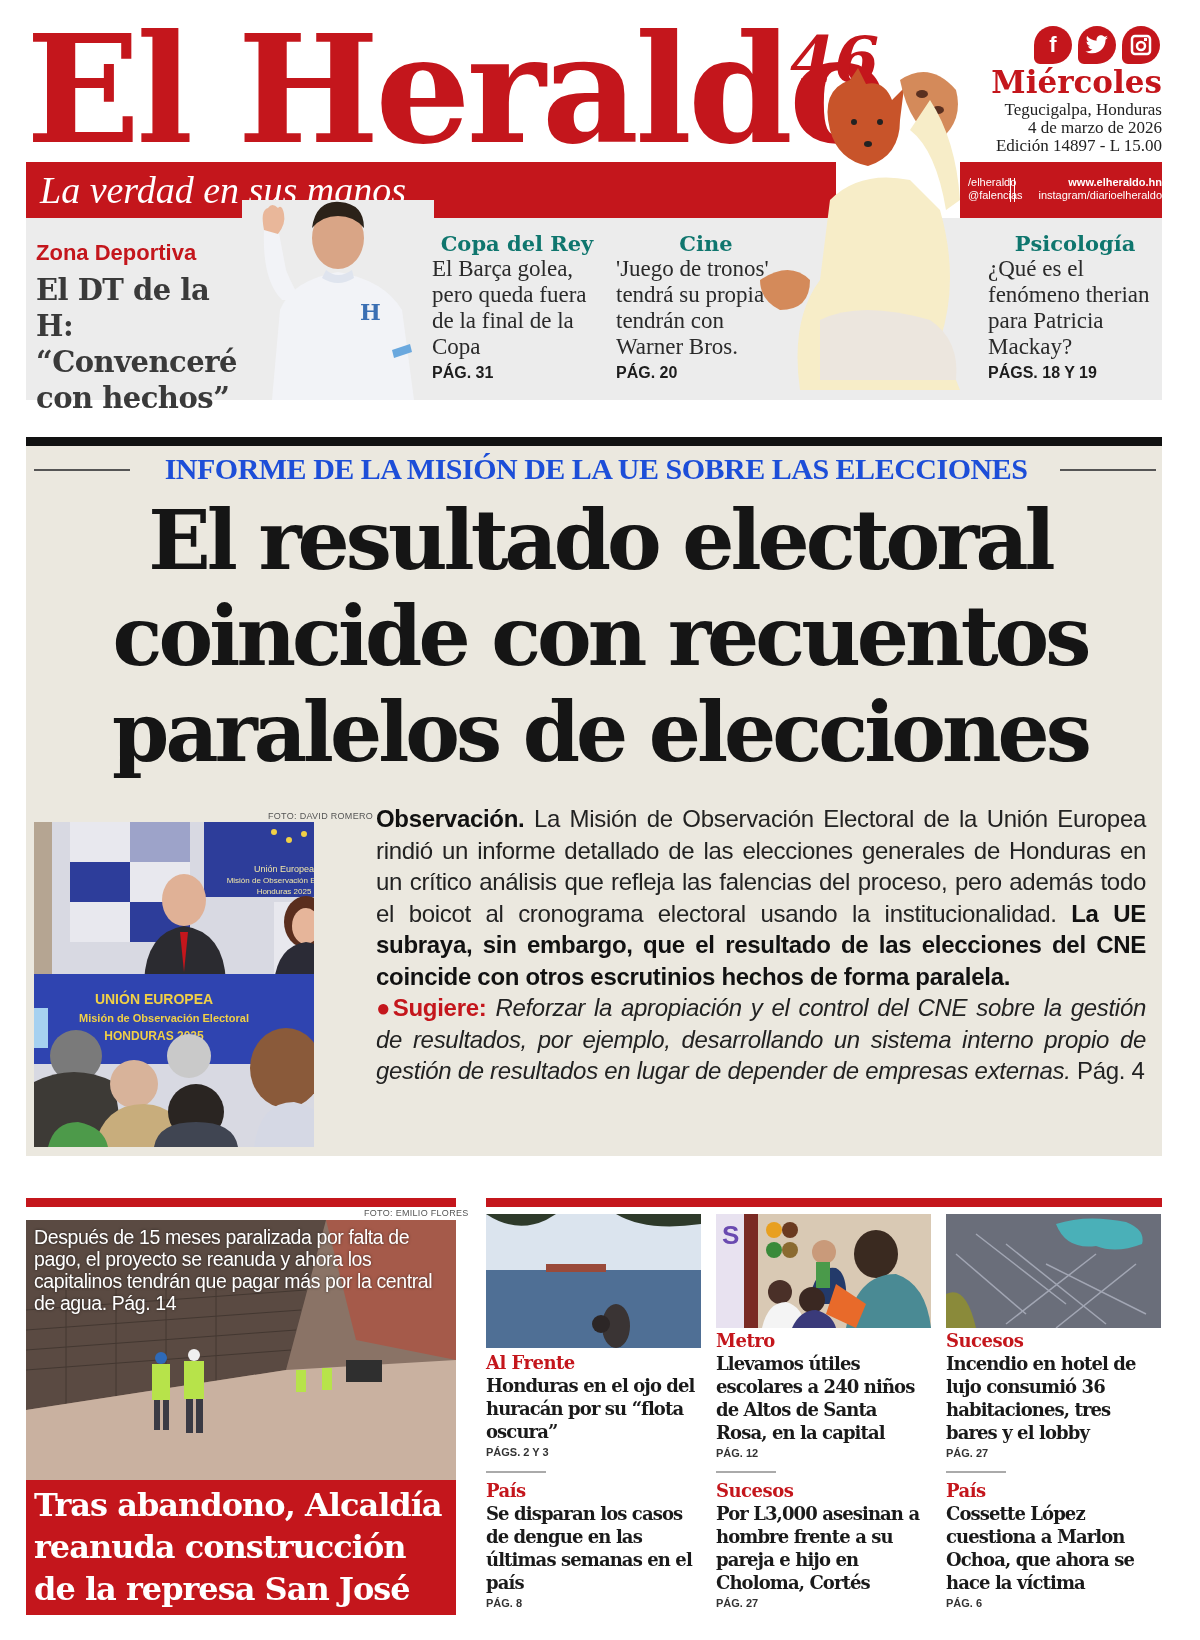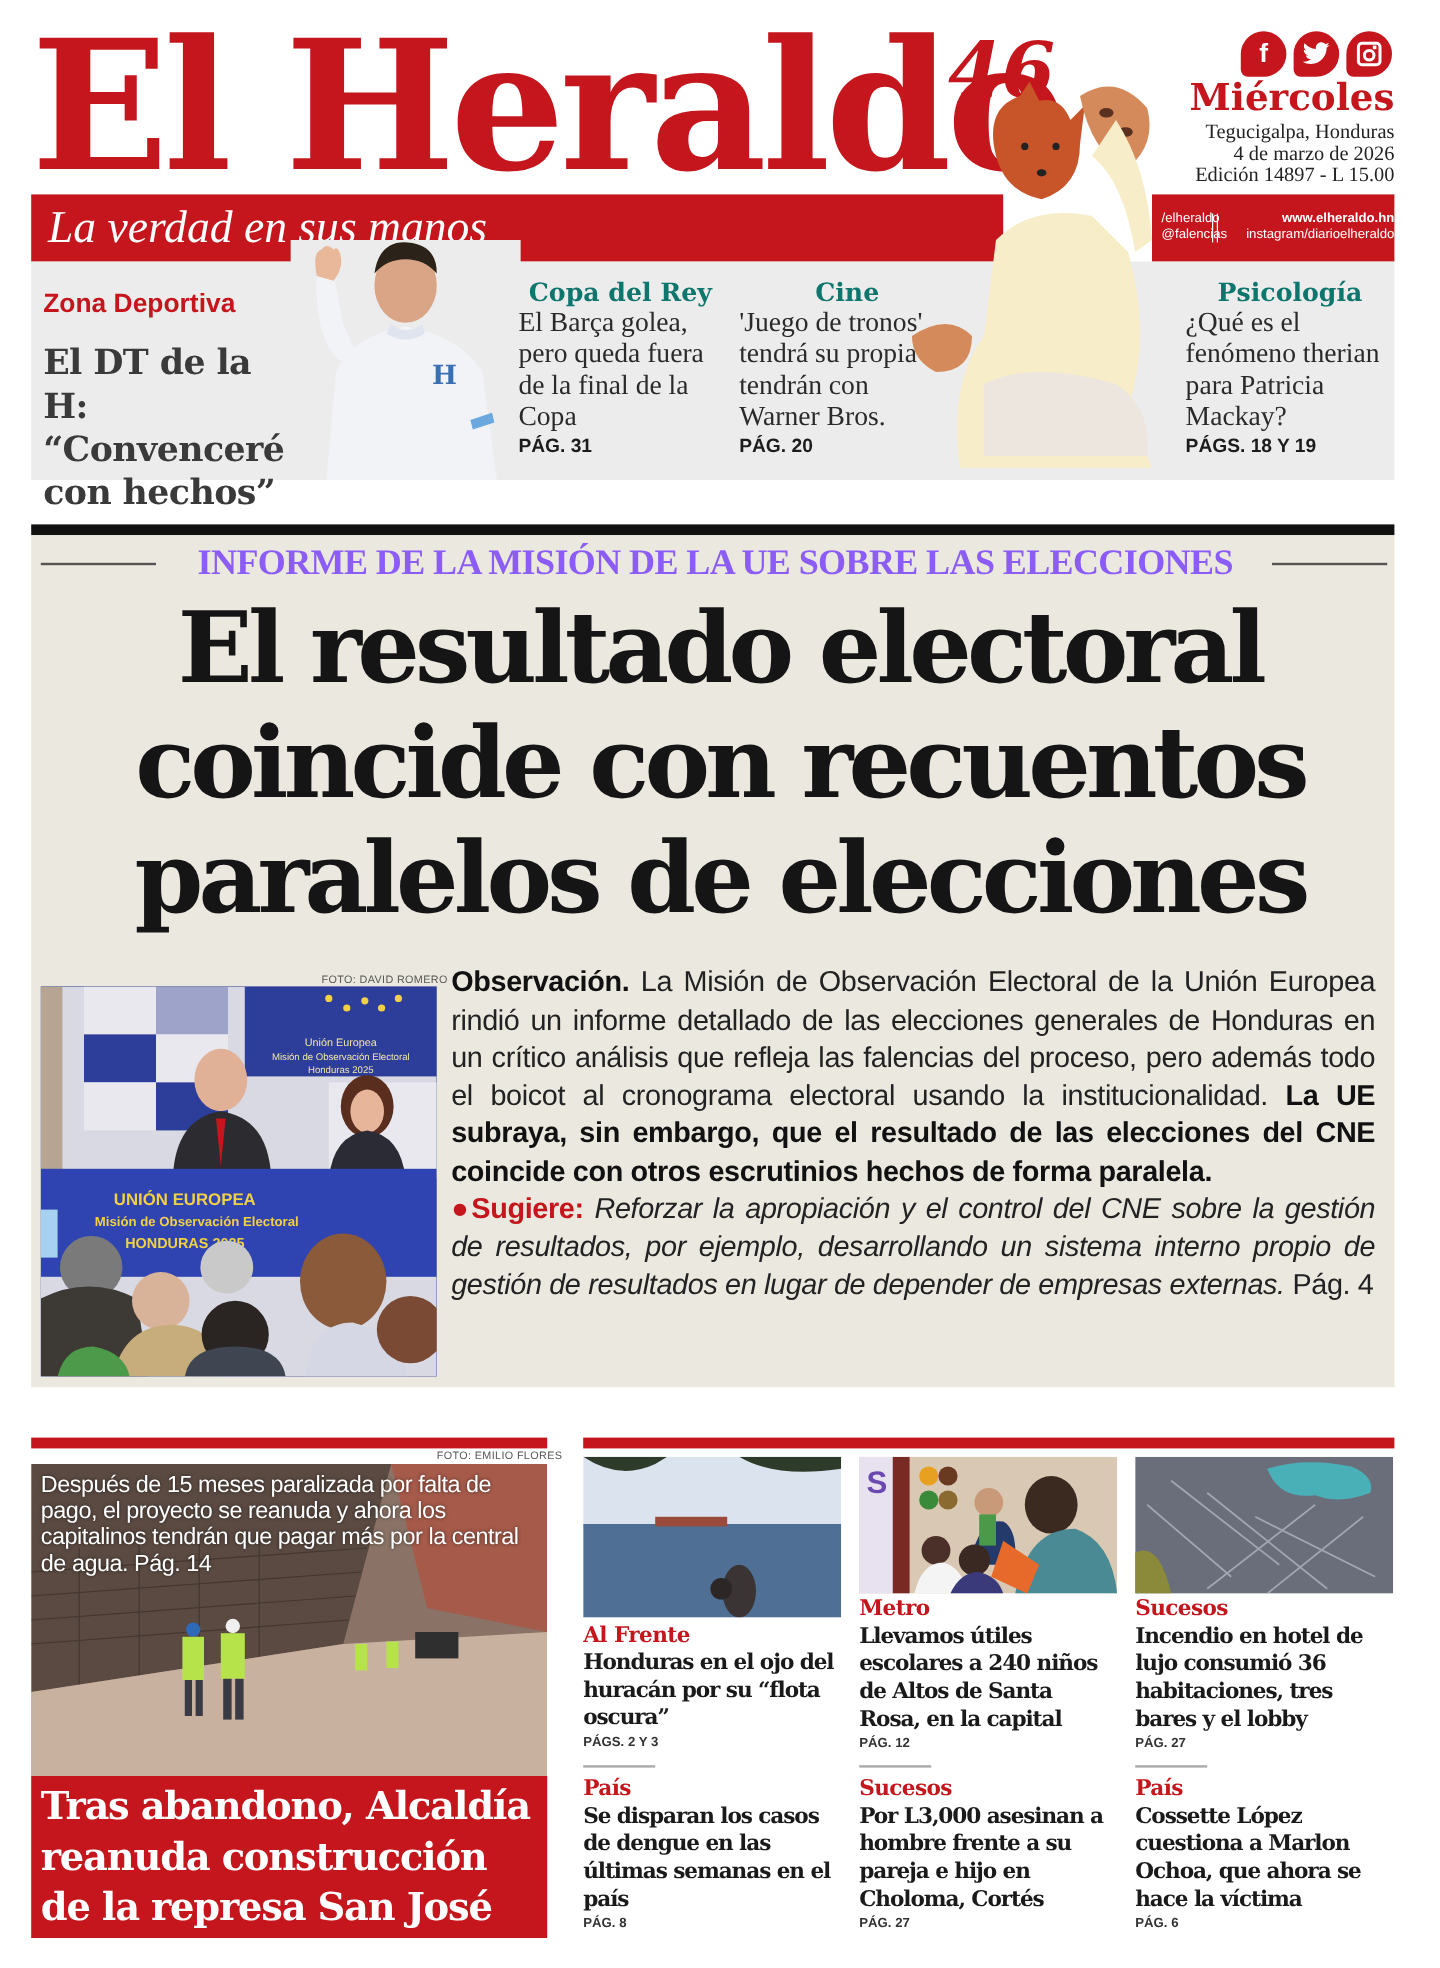--- a/index.html
+++ b/index.html
@@ -39,25 +39,25 @@
   .teaser-text { font-family: "Liberation Serif", serif; font-size: 23px; line-height: 26px; color: #2a2a2a; }
   .teaser-page { font-weight: bold; font-size: 16px; color: #1c1c1c; margin-top: 4px; }
   .dt-head { font-family: "DejaVu Serif", serif; font-weight: bold; font-size: 29px; line-height: 36px; color: #3a3a3a; letter-spacing: -0.5px; }
   .coach { left: 242px; top: 200px; width: 192px; height: 200px; }
 
   
   .main-topbar { left: 26px; top: 437px; width: 1136px; height: 9px; background: #111111; }
   .main-box { left: 26px; top: 446px; width: 1136px; height: 710px; background: #ebe8df; }
   .kicker-line { top: 469px; height: 2px; background: #555; }
   .main-kicker { left: 120px; top: 452px; width: 952px; text-align: center; font-family: "Liberation Serif", serif;
-    font-weight: bold; font-size: 30px; color: #8b5cf6; letter-spacing: -0.5px; line-height: 34px; white-space: nowrap; }
+    font-weight: bold; font-size: 30px; color: #1d4ed8; letter-spacing: -0.5px; line-height: 34px; white-space: nowrap; }
   .headline { left: 30px; width: 1140px; text-align: center; font-family: "DejaVu Serif", serif; font-weight: bold;
     font-size: 82px; line-height: 96px; color: #151515; letter-spacing: -4px; white-space: nowrap; }
   .photo-credit { font-size: 9px; color: #555; letter-spacing: 0.3px; }
-  .main-photo { left: 34px; top: 822px; width: 330px; height: 325px; overflow: hidden; background: #2a3a8a; }
+  .main-photo { left: 34px; top: 822px; width: 280px; height: 325px; overflow: hidden; background: #2a3a8a; }
   .body-text { left: 376px; top: 803px; width: 770px; font-family: "Liberation Sans", sans-serif;
     font-size: 24px; line-height: 31.5px; color: #222; text-align: justify; letter-spacing: -0.3px; }
   .body-text b { color: #111; }
   .suggest-label { color: #c4161c; font-weight: bold; }
   .suggest-text { font-style: italic; }
 
   
   .bottom-red { top: 1198px; height: 9px; background: #c4161c; }
   .dam-photo { left: 26px; top: 1220px; width: 430px; height: 260px; overflow: hidden; }
   .dam-caption { left: 34px; top: 1226px; width: 420px; color: #fff; font-size: 19.5px; line-height: 22px; letter-spacing: -0.4px; text-shadow: 0 0 3px rgba(0,0,0,0.6); }
@@ -106,21 +106,21 @@
   <div>@falencias</div>
 </div>
 <div class="abs sep"></div>
 <div class="abs web">www.elheraldo.hn</div>
 <div class="abs insta">instagram/diarioelheraldo</div>
 
 <div class="abs teaser-strip"></div>
 
 <div class="abs" style="left:36px; top:240px; width:210px;">
   <div class="kicker-sans">Zona Deportiva</div>
-  <div class="dt-head" style="margin-top:18px">El DT de la H:</div>
+  <div class="dt-head" style="margin-top:6px">El DT de la H:</div>
   <div class="dt-head">“Convenceré</div>
   <div class="dt-head">con hechos”</div>
 </div>
 
 <svg class="abs coach" viewBox="0 0 192 200">
   <rect width="192" height="200" fill="#ececec"></rect>
   <path d="M30 200 L38 110 Q50 80 96 72 Q142 80 160 110 L172 200 Z" fill="#f2f3f7"></path>
   <path d="M40 100 Q20 80 22 30 L36 28 L44 70 Q52 90 60 100 Z" fill="#f2f3f7"></path>
   <path d="M22 30 Q18 10 26 8 Q30 2 36 8 Q40 4 42 14 Q44 24 36 34 Z" fill="#e9b79a"></path>
   <ellipse cx="96" cy="38" rx="26" ry="31" fill="#d9a586"></ellipse>

